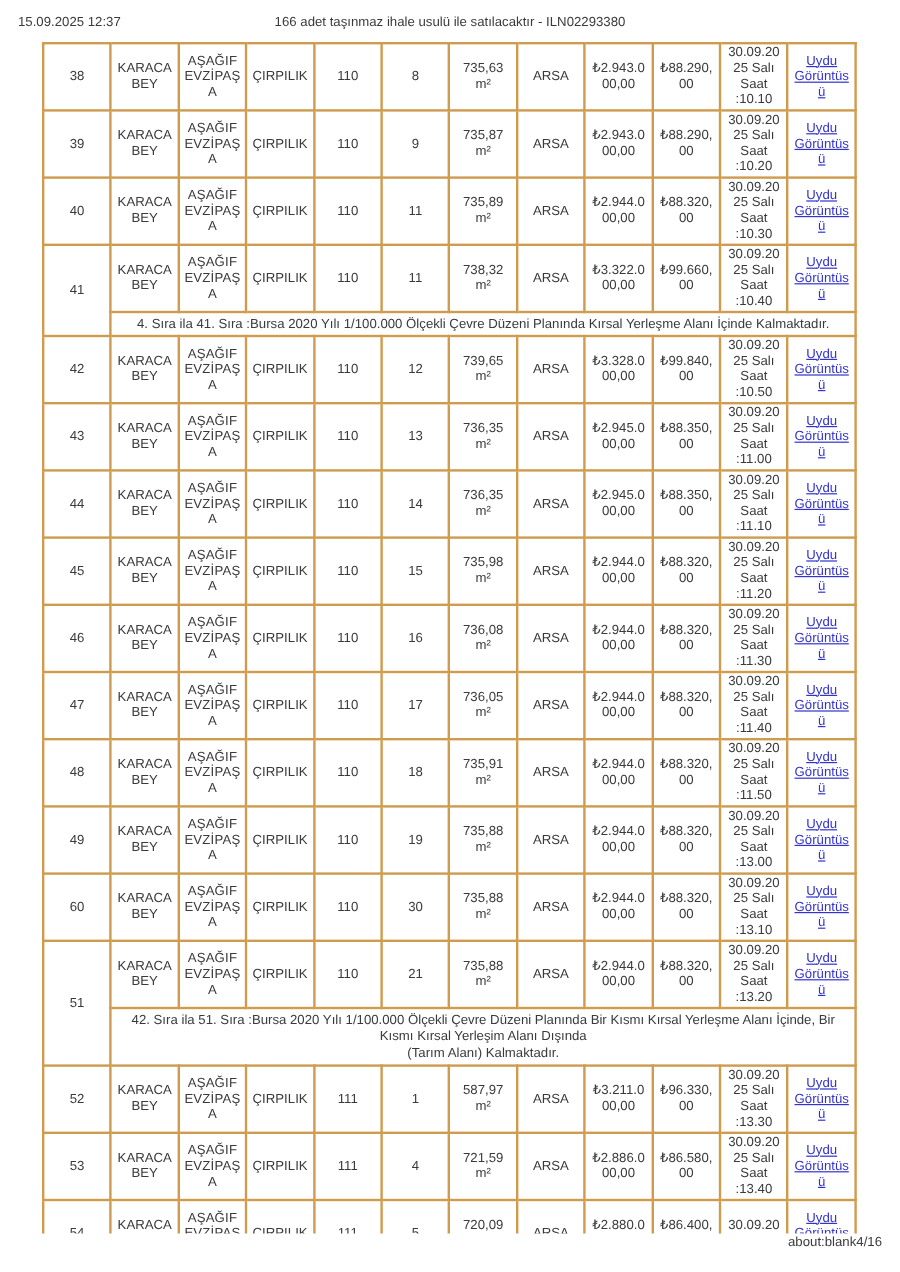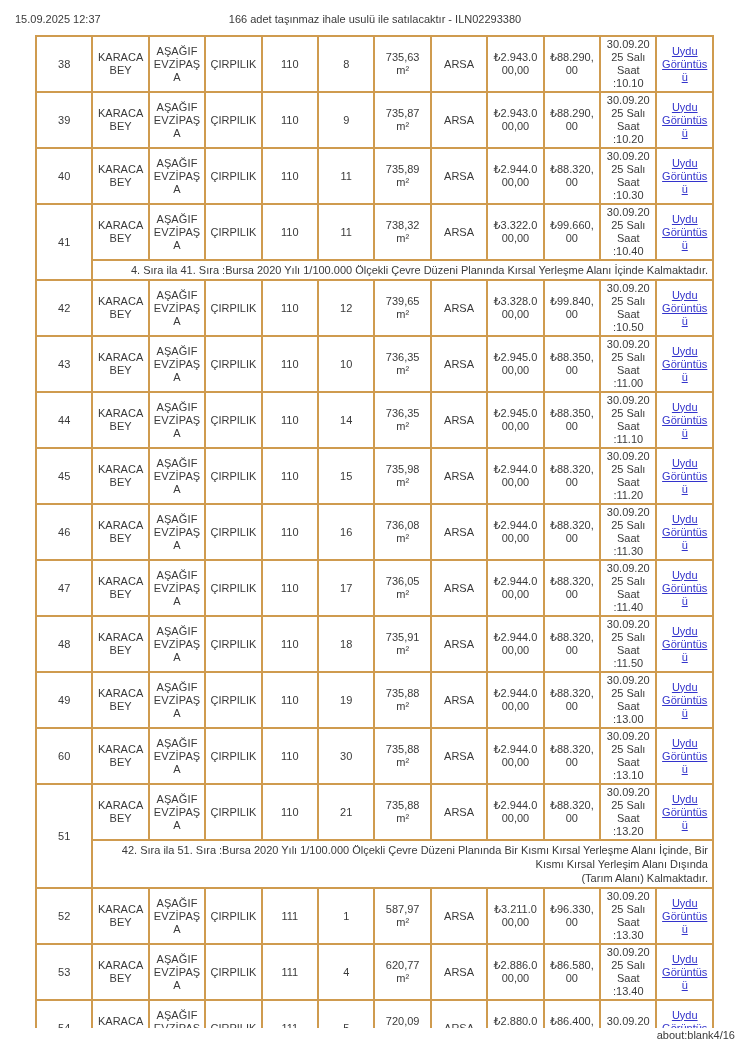--- a/index.html
+++ b/index.html
@@ -21,21 +21,21 @@
     border:2px solid var(--border,#cf9b4f);
     font-size:11px;line-height:13px;
     text-align:center;vertical-align:middle;
     padding:1px 3px;
     overflow-wrap:break-word;word-wrap:break-word;
     color:var(--text,#3a3a3a);
   }
   tr.data-row{height:56px;}
   td.mahalle{letter-spacing:0.15px;}
   td.note-cell{
-    text-align:right;vertical-align:middle;
+    text-align:center;vertical-align:middle;
     white-space:pre-line;
     padding:2px 4px;line-height:14px;
   }
   a.sat-link{color:var(--link,#3333cc);text-decoration:underline;cursor:pointer;}
   .print-footer{
     position:absolute;top:1029px;left:15px;width:720px;
     font-size:11px;display:flex;justify-content:flex-end;
   }
 </style>
 </head>
@@ -145,21 +145,21 @@
     <td>
       <a class="sat-link" href="#">Uydu Görüntüsü</a>
     </td>
   </tr>
         <tr class="data-row">
     <td>43</td>
     <td>KARACABEY</td>
     <td class="mahalle">AŞAĞIFEVZİPAŞA</td>
     <td>ÇIRPILIK</td>
     <td>110</td>
-    <td>10</td>
+    <td>13</td>
     <td>736,35 m²</td>
     <td>ARSA</td>
     <td>₺2.945.000,00</td>
     <td>₺88.350,00</td>
     <td>30.09.2025 Salı Saat :11.00</td>
     <td>
       <a class="sat-link" href="#">Uydu Görüntüsü</a>
     </td>
   </tr>
         <tr class="data-row">
@@ -310,21 +310,21 @@
       <a class="sat-link" href="#">Uydu Görüntüsü</a>
     </td>
   </tr>
         <tr class="data-row">
     <td>53</td>
     <td>KARACABEY</td>
     <td class="mahalle">AŞAĞIFEVZİPAŞA</td>
     <td>ÇIRPILIK</td>
     <td>111</td>
     <td>4</td>
-    <td>620,77 m²</td>
+    <td>721,59 m²</td>
     <td>ARSA</td>
     <td>₺2.886.000,00</td>
     <td>₺86.580,00</td>
     <td>30.09.2025 Salı Saat :13.40</td>
     <td>
       <a class="sat-link" href="#">Uydu Görüntüsü</a>
     </td>
   </tr>
         <tr class="data-row">
     <td>54</td>

